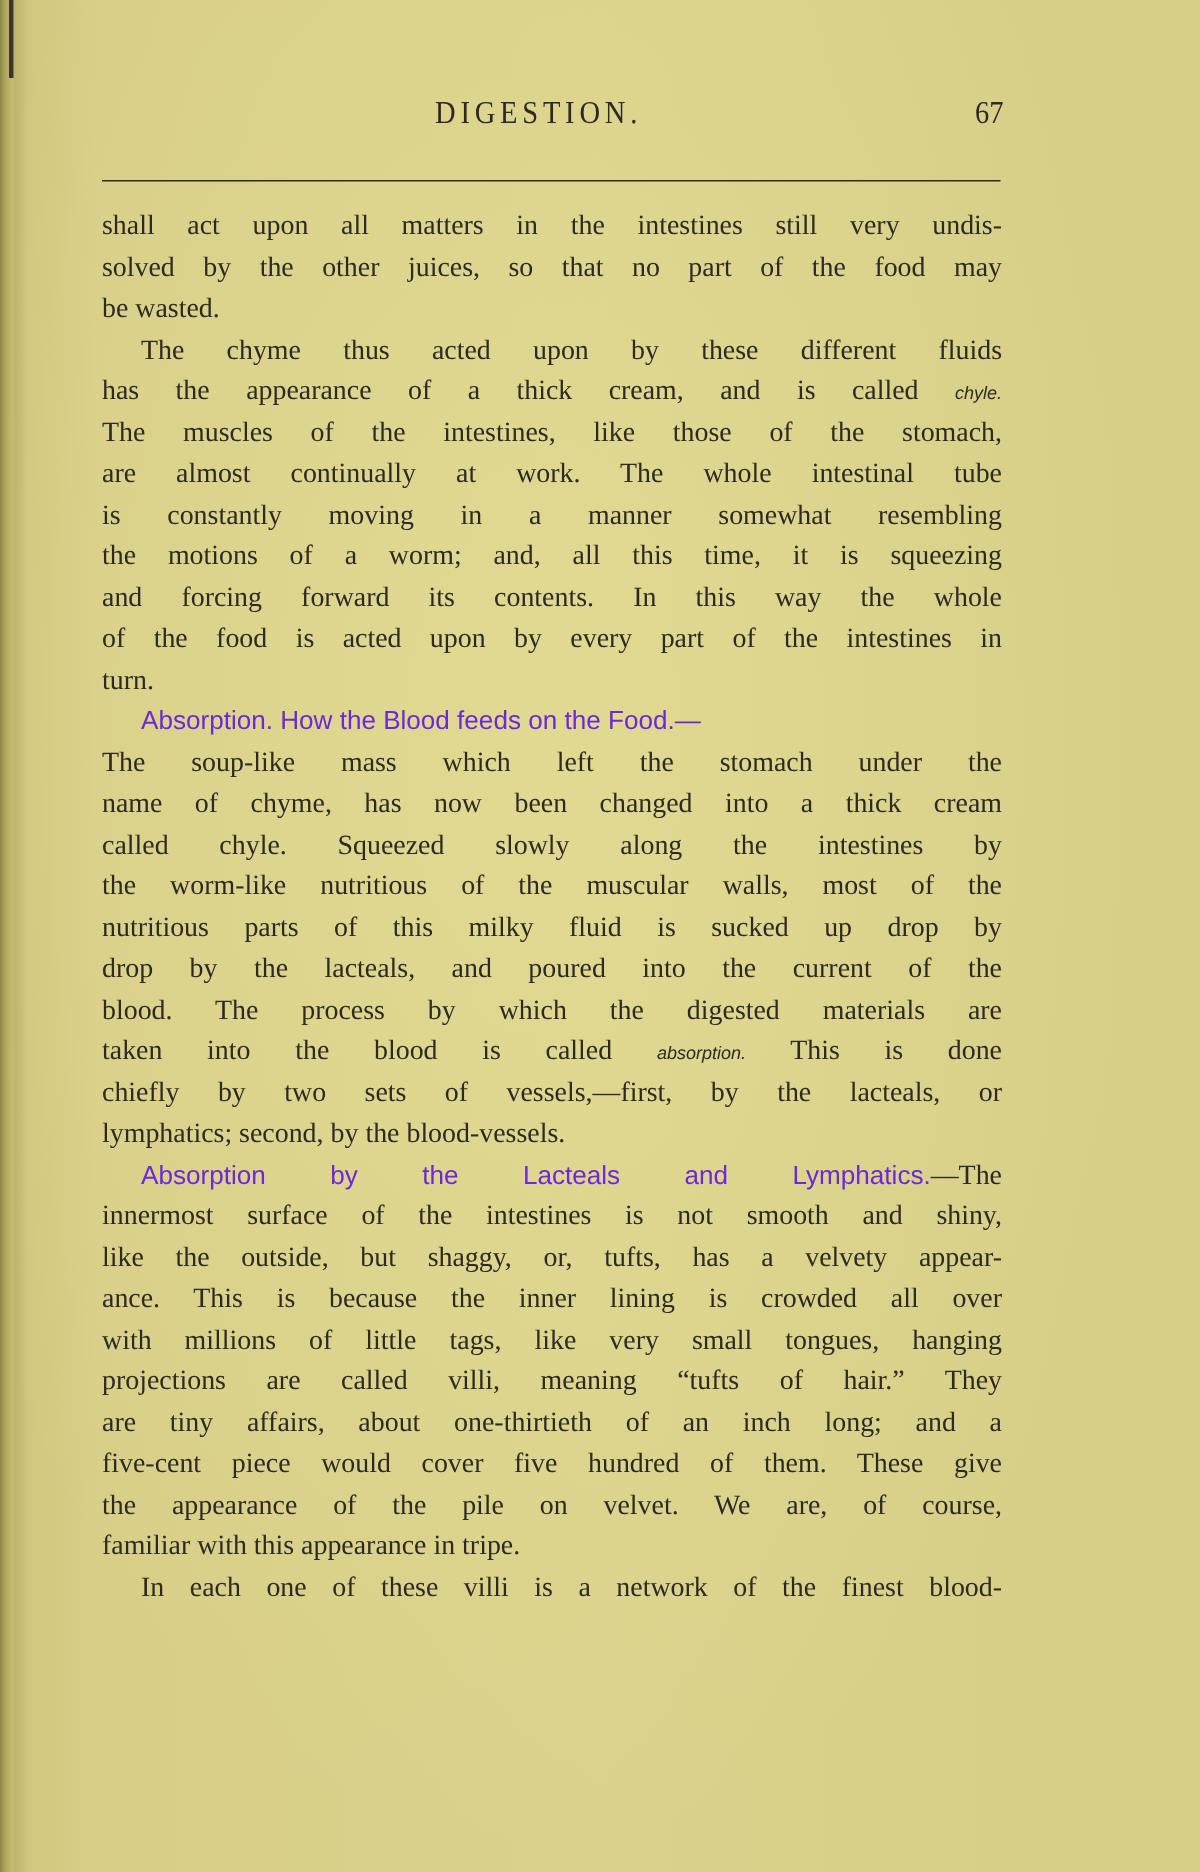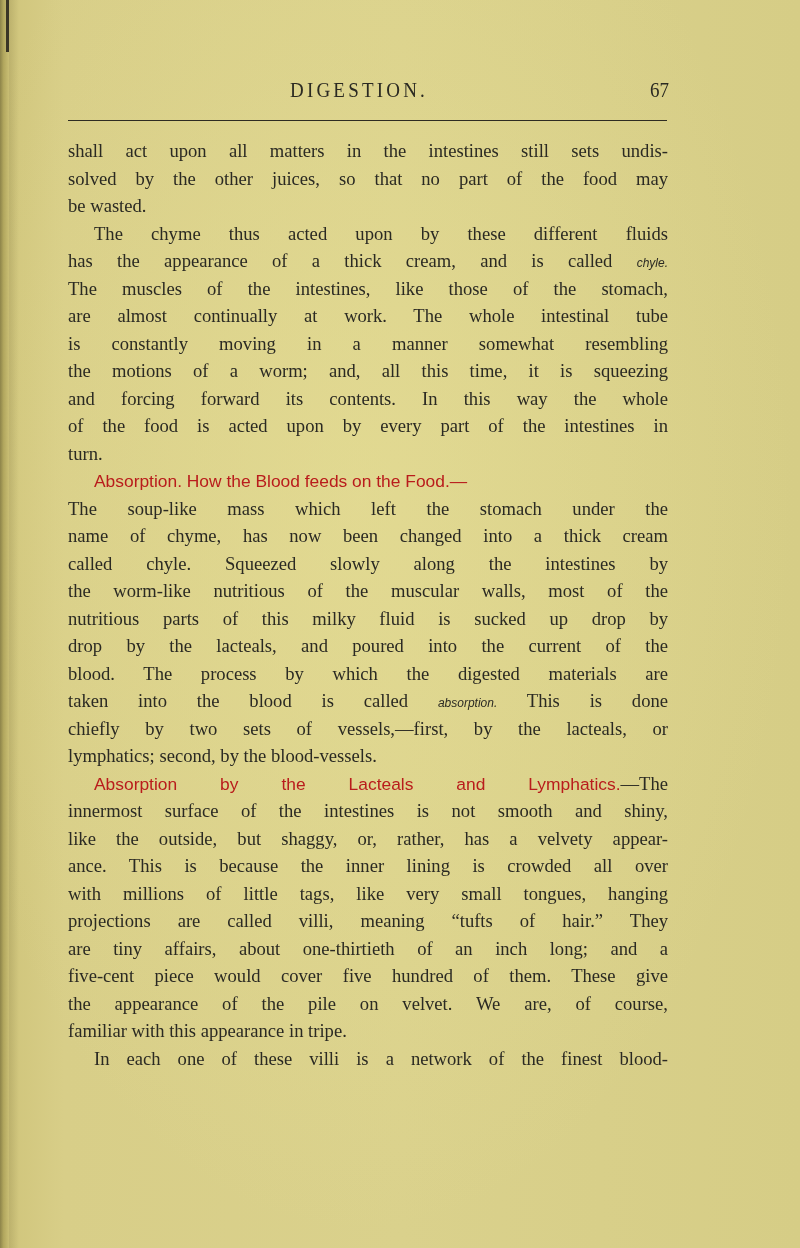--- a/index.html
+++ b/index.html
@@ -42,21 +42,21 @@
       position: absolute;
       left: 9px;
       top: 0;
       width: 10px;
       height: 1248px;
       background: linear-gradient(90deg, rgba(150,140,80,0.35), rgba(150,140,80,0));
     }
 
     .running-head {
       position: absolute;
-      top: 78px;
+      top: 64px;
       left: 68px;
       width: 600px;
       height: 30px;
     }
     .running-title {
       position: absolute;
       left: 222px;
       top: 0;
       font-size: 19px;
       letter-spacing: 3.2px;
@@ -99,21 +99,21 @@
     }
     .line.last {
       text-align-last: left;
     }
     .line.indent {
       padding-left: 26px;
     }
     .sans-head {
       font-family: "Liberation Sans", "DejaVu Sans", sans-serif;
       font-size: 17.4px;
-      color: #b91c1c;
+      color: #6d28d9;
     }
     .sans-italic {
       font-family: "Liberation Sans", "DejaVu Sans", sans-serif;
       font-style: italic;
       font-size: 12px;
     }
     .ital {
     }
   </style>
 </head>
@@ -125,21 +125,21 @@
 <div class="binding-shade"></div>
 
 <div class="running-head">
   <span class="running-title">DIGESTION.</span>
   <span class="page-number">67</span>
 </div>
 <div class="head-rule"></div>
 
 <div class="text-block">
 
-  <div class="line"><span>shall act upon all matters in the intestines still sets undis-</span></div>
+  <div class="line"><span>shall act upon all matters in the intestines still very undis-</span></div>
   <div class="line"><span>solved by the other juices, so that no part of the food may</span></div>
   <div class="line last"><span>be wasted.</span></div>
 
   <div class="line indent"><span>The chyme thus acted upon by these different fluids</span></div>
   <div class="line"><span>has the appearance of a thick cream, and is called </span><span class="sans-italic">chyle.</span></div>
   <div class="line"><span>The muscles of the intestines, like those of the stomach,</span></div>
   <div class="line"><span>are almost continually at work.  The whole intestinal tube</span></div>
   <div class="line"><span>is constantly moving in a manner somewhat resembling</span></div>
   <div class="line"><span>the motions of a worm; and, all this time, it is squeezing</span></div>
   <div class="line"><span>and forcing forward its contents.  In this way the whole</span></div>
@@ -153,21 +153,21 @@
   <div class="line"><span>the worm-like nutritious of the muscular walls, most of the</span></div>
   <div class="line"><span>nutritious parts of this milky fluid is sucked up drop by</span></div>
   <div class="line"><span>drop by the lacteals, and poured into the current of the</span></div>
   <div class="line"><span>blood.  The process by which the digested materials are</span></div>
   <div class="line"><span>taken into the blood is called </span><span class="sans-italic">absorption.</span><span>  This is done</span></div>
   <div class="line"><span>chiefly by two sets of vessels,—first, by the </span><span class="ital">lacteals,</span><span> or</span></div>
   <div class="line last"><span class="ital">lymphatics;</span><span> second, by the </span><span class="ital">blood-vessels.</span></div>
 
   <div class="line indent"><span class="sans-head">Absorption by the Lacteals and Lymphatics.</span><span>—The</span></div>
   <div class="line"><span>innermost surface of the intestines is not smooth and shiny,</span></div>
-  <div class="line"><span>like the outside, but shaggy, or, rather, has a velvety appear-</span></div>
+  <div class="line"><span>like the outside, but shaggy, or, tufts, has a velvety appear-</span></div>
   <div class="line"><span>ance.  This is because the inner lining is crowded all over</span></div>
   <div class="line"><span>with millions of little tags, like very small tongues, hanging</span></div>
   <div class="line"><span>projections are called villi, meaning “tufts of hair.”  They</span></div>
   <div class="line"><span>are tiny affairs, about one-thirtieth of an inch long; and a</span></div>
   <div class="line"><span>five-cent piece would cover five hundred of them.  These give</span></div>
   <div class="line"><span>the appearance of the pile on velvet.  We are, of course,</span></div>
   <div class="line last"><span>familiar with this appearance in tripe.</span></div>
 
   <div class="line indent"><span>In each one of these villi is a network of the finest blood-</span></div>
 </div>

